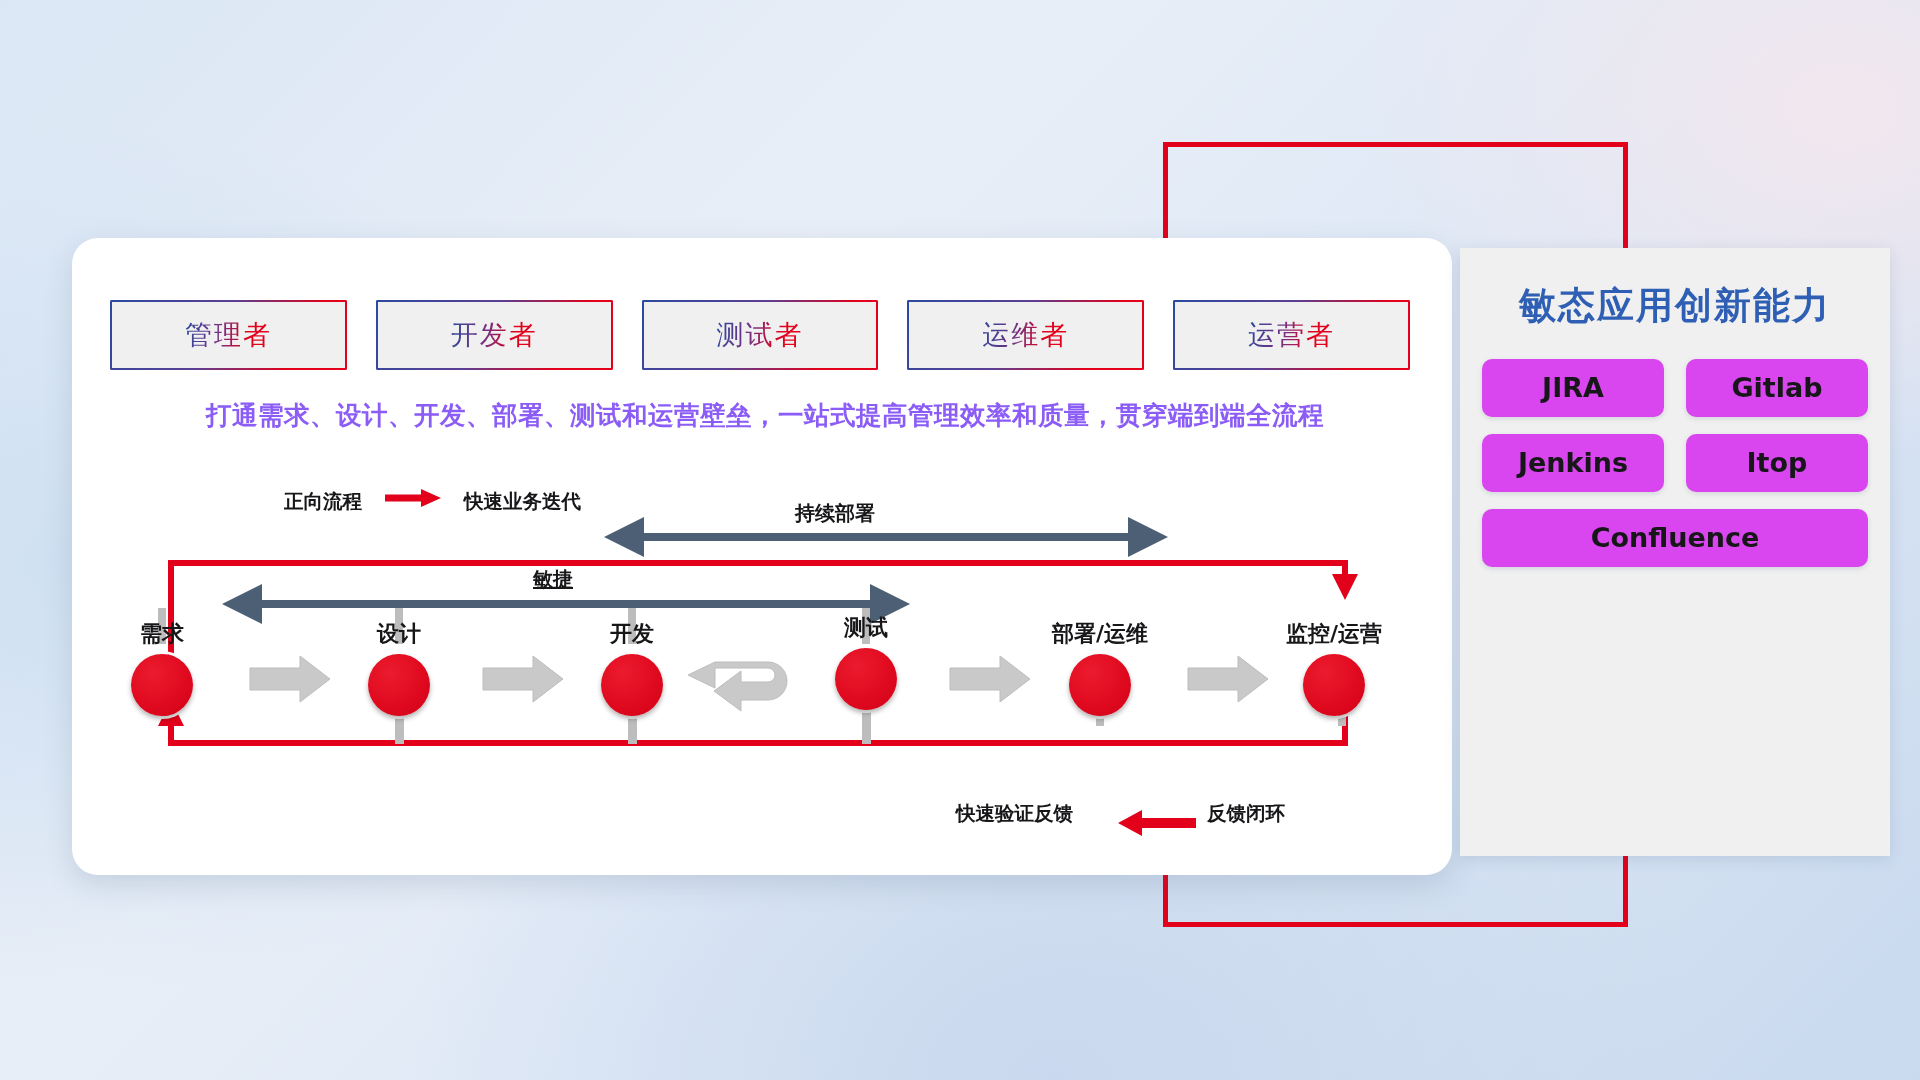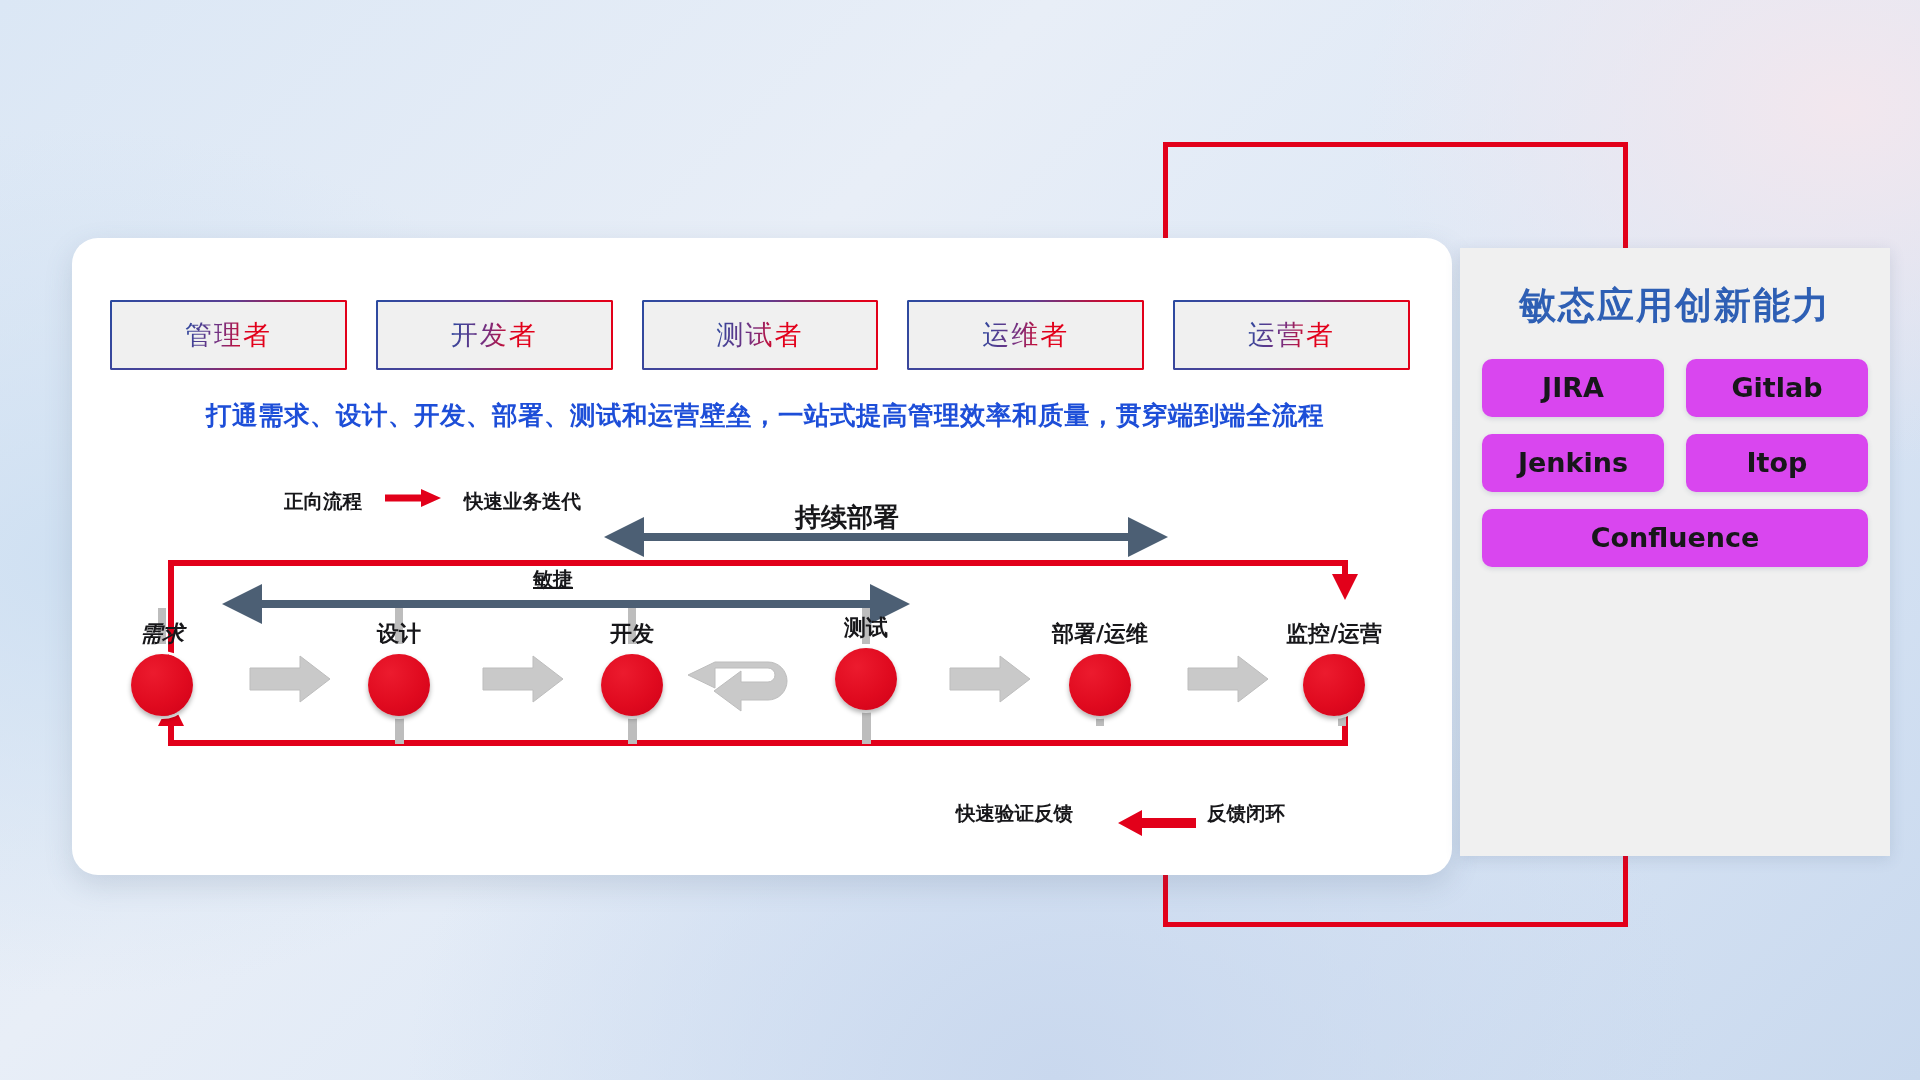--- a/index.html
+++ b/index.html
@@ -62,36 +62,36 @@
   .role-label{
     font-size:27px; font-weight:400; letter-spacing:2px;
     background:linear-gradient(100deg,#2b4aa0 0%,#7a2e7e 42%,#e2001a 72%);
     -webkit-background-clip:text; background-clip:text; color:transparent;
   }
 
   
   .desc{
     position:absolute; left:110px; top:398px; width:1310px;
     text-align:center;
-    font-size:25.5px; font-weight:bold; color:#1d4ed8; letter-spacing:.5px;
+    font-size:25.5px; font-weight:bold; color:#8b5cf6; letter-spacing:.5px;
     z-index:5; white-space:nowrap;
   }
 
   
   .legend-fwd{
     position:absolute; left:284px; top:488px; display:flex; align-items:flex-start; gap:23px; z-index:6;
   }
   .legend-fwd .t{ font-size:19.5px; font-weight:bold; color:#17171a; }
   .arrow-red{ width:56px; height:20px; display:block; }
 
   
   .flow{ position:absolute; left:0; top:0; width:1920px; height:1080px; z-index:6; pointer-events:none; }
 
   .lbl-cd{
-    position:absolute; left:795px; top:500px; font-size:26px; font-weight:bold; color:#17171a; z-index:7;
+    position:absolute; left:795px; top:500px; font-size:20px; font-weight:bold; color:#17171a; z-index:7;
   }
   .lbl-agile{
     position:absolute; left:533px; top:566px; font-size:20px; font-weight:bold; color:#17171a; z-index:7;text-decoration:underline;
   }
 
   
   .stage{
     position:absolute; z-index:7; text-align:center; transform:translateX(-50%);
   }
   .stage .cap{
@@ -238,21 +238,21 @@
     </g>
 
     <g>
       <path d="M1196 818 H1142 V810 L1118 823 L1142 836 V828 H1196 Z" fill="#e2001a"></path>
     </g>
   </svg>
 
   <div class="lbl-cd">持续部署</div>
   <div class="lbl-agile">敏捷</div>
 
-  <div class="stage" style="left:162px; top:623px;font-style:italic;">
+  <div class="stage" style="left:162px; top:623px;">
     <div class="cap">需求</div>
     <div class="node"></div>
   </div>
   <div class="stage" style="left:399px; top:623px;">
     <div class="cap">设计</div>
     <div class="node"></div>
   </div>
   <div class="stage" style="left:632px; top:623px;">
     <div class="cap">开发</div>
     <div class="node"></div>

